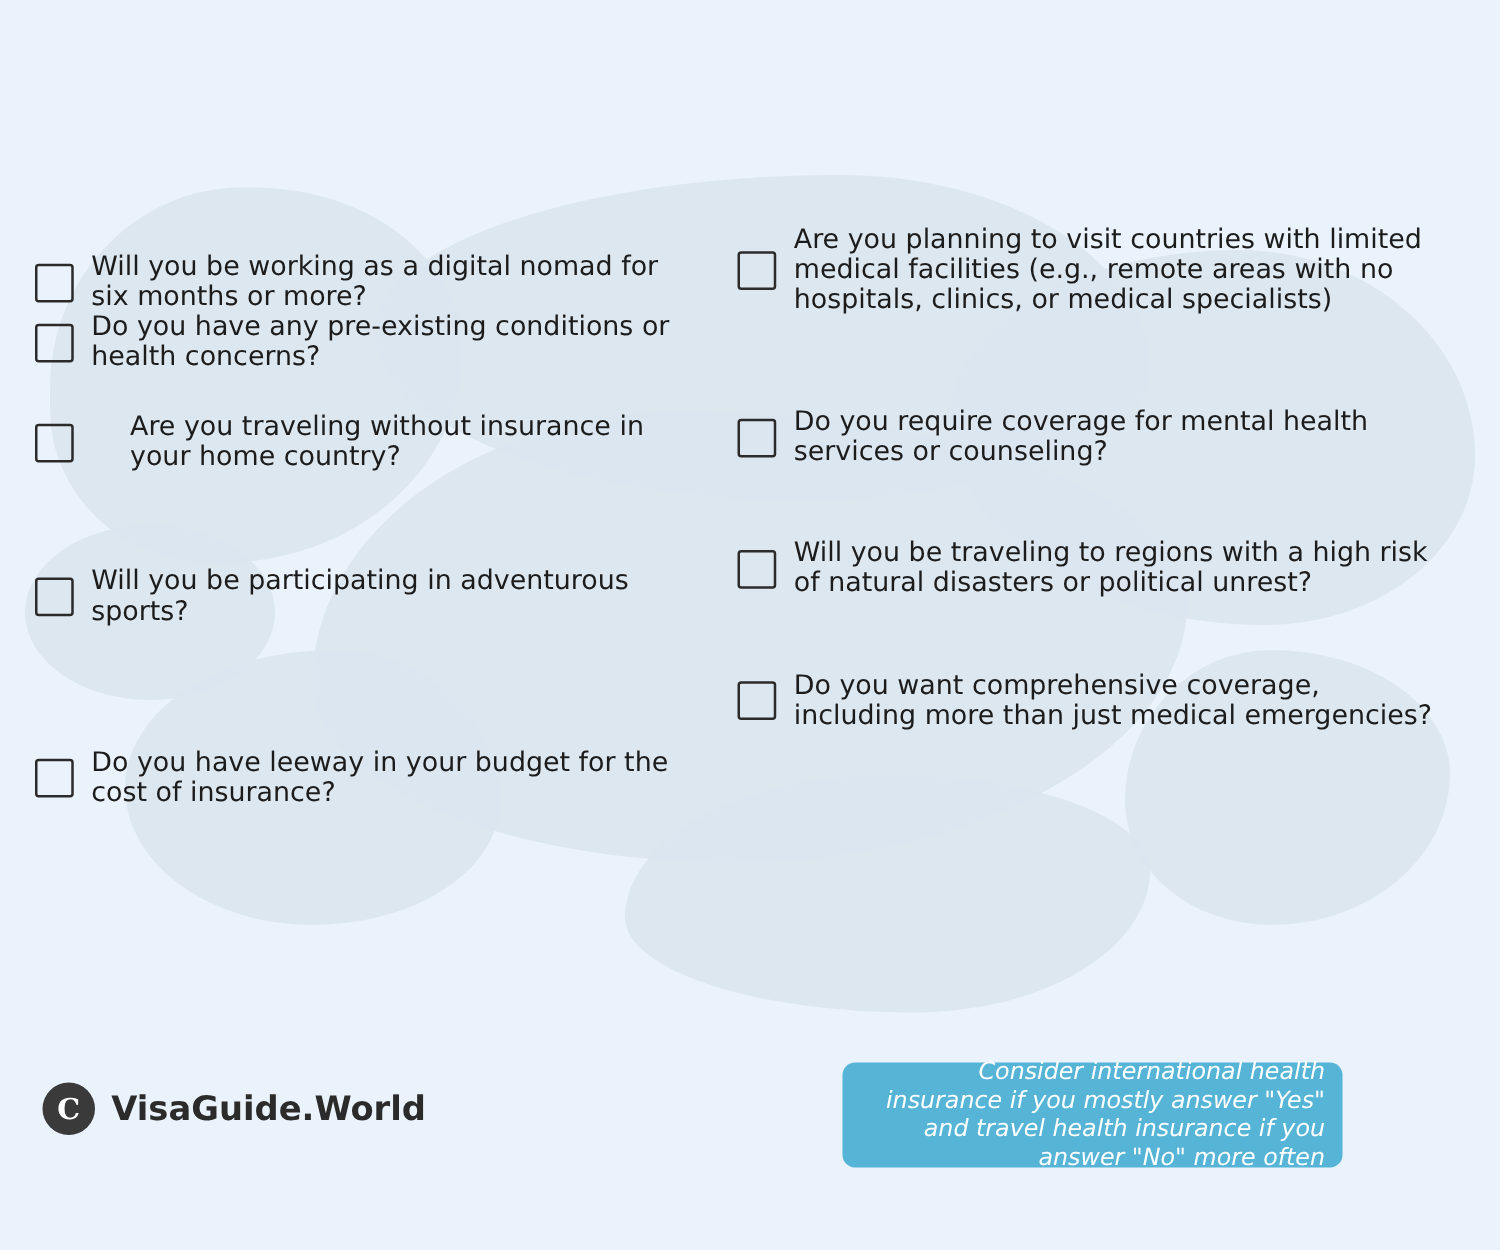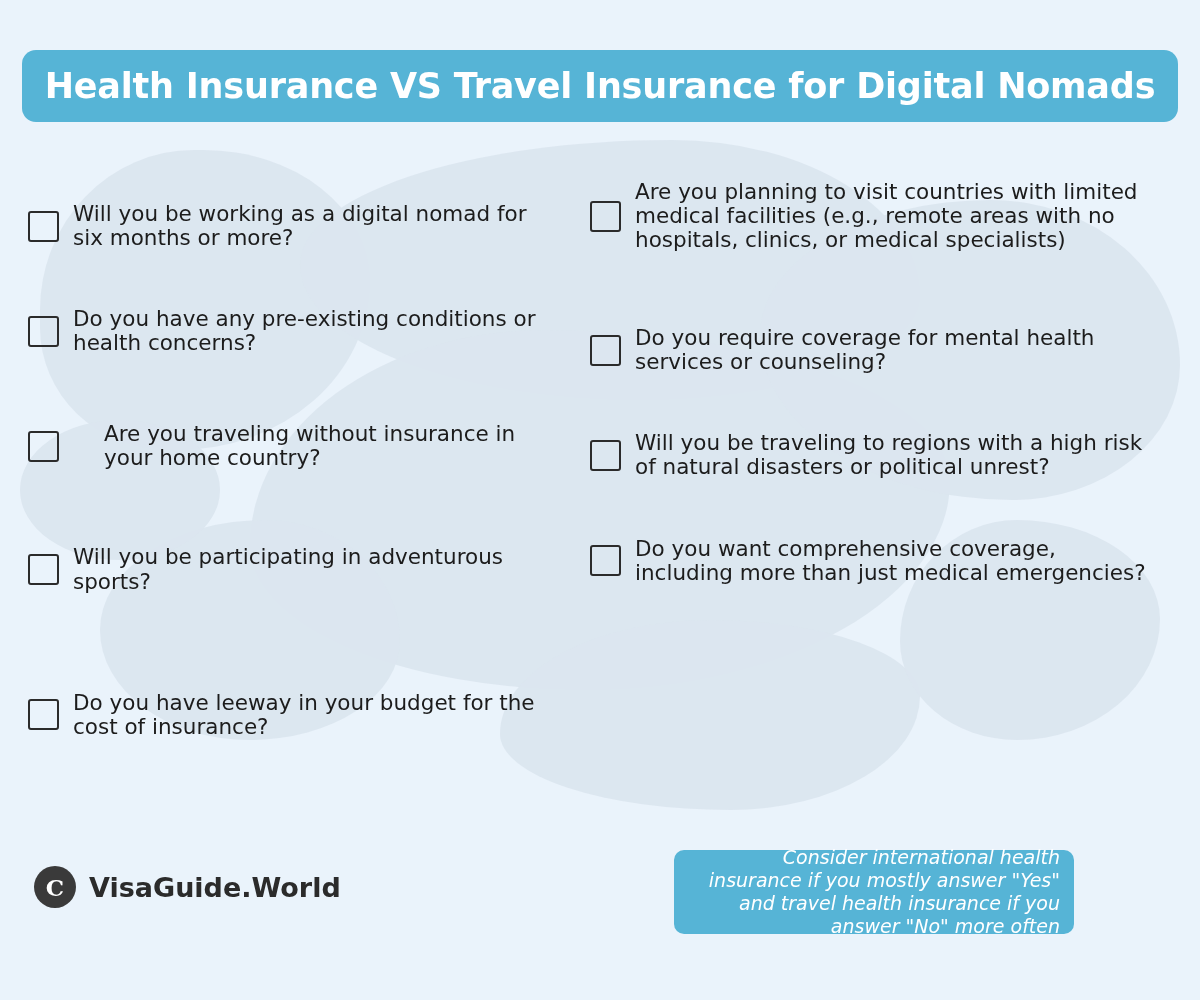--- a/index.html
+++ b/index.html
@@ -101,22 +101,22 @@
   }
   .q-text {
     font-size: 21.5px;
     line-height: 1.12;
     color: #1c1c1c;
     font-family: "DejaVu Sans", sans-serif;
   }
 
   
   .col-left  .check-item:nth-child(1) { margin-top: 22px; }
-  .col-left  .check-item:nth-child(2) { margin-top: 57px; }
-  .col-left  .check-item:nth-child(3) { margin-top: 67px; gap: 45px; }
+  .col-left  .check-item:nth-child(2) { }
+  .col-left  .check-item:nth-child(3) { margin-top: 32px; gap: 45px; }
   .col-left  .check-item:nth-child(4) { margin-top: 75px; }
   .col-left  .check-item:nth-child(5) { margin-top: 97px; }
 
   .col-right .check-item:nth-child(1) { margin-top: 0px; justify-content: space-between; }
   .col-right .check-item:nth-child(2) { margin-top: 74px; }
   .col-right .check-item:nth-child(3) { margin-top: 57px; }
   .col-right .check-item:nth-child(4) { margin-top: 57px; }
   .col-right .check-item:nth-child(5) { margin-top: 56px; }
 
   
@@ -182,23 +182,20 @@
     <div class="blob b1"></div>
     <div class="blob b2"></div>
     <div class="blob b3"></div>
     <div class="blob b4"></div>
     <div class="blob b5"></div>
     <div class="blob b6"></div>
     <div class="blob b7"></div>
     <div class="blob b8"></div>
   </div>
 
-  <div class="title-bar">
-    <h1>Health Insurance VS Travel Insurance for Digital Nomads</h1>
-  </div>
 
   <div class="columns">
 
     <div class="col col-left">
       <div class="check-item">
         <span class="checkbox"></span>
         <span class="q-text">Will you be working as a digital nomad for six months or more?</span>
       </div>
       <div class="check-item">
         <span class="checkbox"></span>

